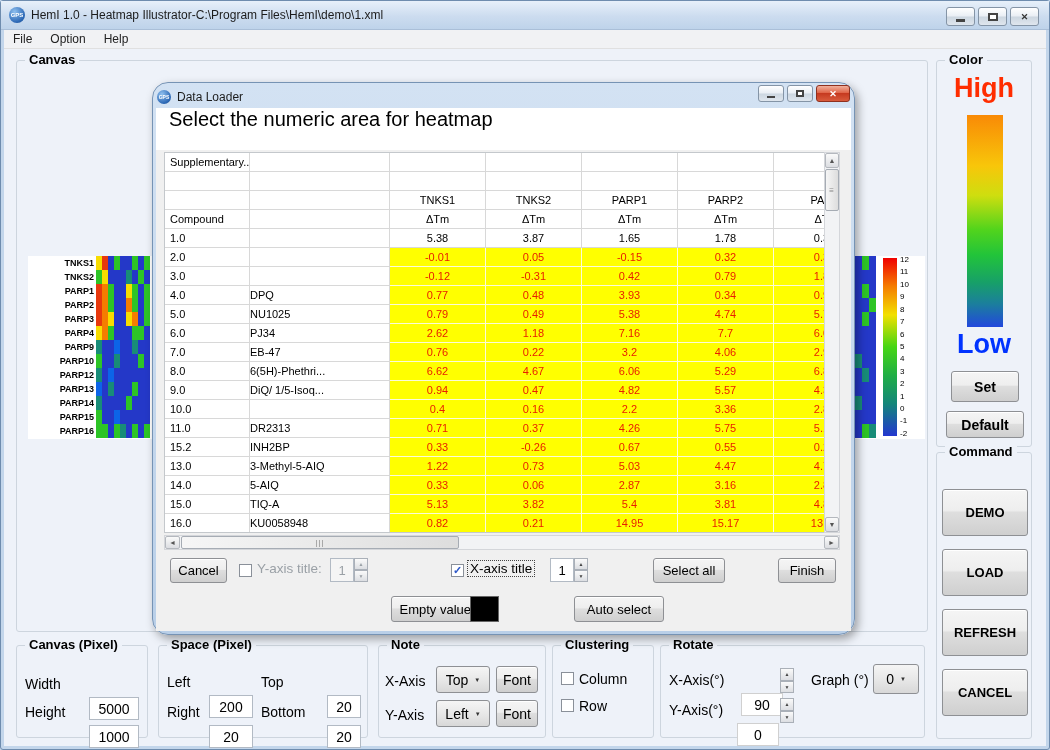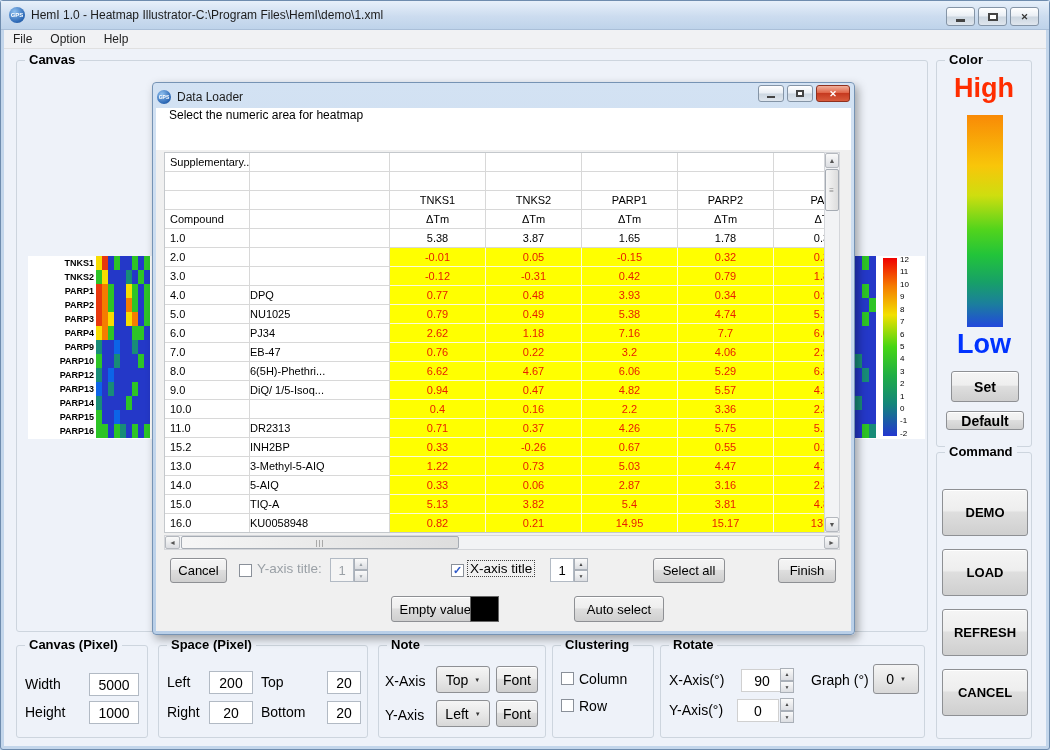--- a/index.html
+++ b/index.html
@@ -64,21 +64,21 @@
     position:absolute;
     background: linear-gradient(#f5f5f5, #eeeeee 45%, #dedede 50%, #cfcfcf);
     border:1px solid #8e9094; border-radius:3px;
     box-shadow: inset 0 1px 0 #ffffff;
     display:flex; align-items:center; justify-content:center;
     font-size:13px; color:#000;
   }
   .btn.bold { font-weight:bold; }
   .tbox {
     position:absolute; background:#fff; border:1px solid #b2bac4;
-    display:flex; align-items:center; justify-content:center; font-size:14px;
+    display:flex; align-items:center; justify-content:center; font-size:14px;margin-top:24px;
   }
   .combo {
     position:absolute;
     background: linear-gradient(#f5f5f5, #e8e8e8 50%, #d8d8d8);
     border:1px solid #8e9094; border-radius:3px;
     display:flex; align-items:center; justify-content:center;
     font-size:14px; gap:6px;
   }
   .dn-arrow { font-size:6px; color:#333; }
   .cb {
@@ -116,38 +116,38 @@
   .grad-big {
     position:absolute; left:30px; top:54px; width:36px; height:212px;
     background: linear-gradient(180deg,#f98a06 0%,#f8c60a 24%,#cede0f 38%,#52d41c 54%,#22c43a 66%,#17a068 79%,#1b7f9c 89%,#2248dd 100%);
   }
   .hilo { position:absolute; width:100%; text-align:center; font-size:27px; font-weight:bold; }
 
   
   .dialog {
     position:absolute; left:152px; top:82px; width:703px; height:553px;
     background: linear-gradient(#d3e2f3, #b9cfe8);
-    border:1px solid #7693b4; border-radius:4px;
+    border:1px solid #7693b4; border-radius:16px;
     box-shadow: 3px 4px 10px rgba(0,0,0,0.35);
   }
   .dlg-titlebar {
     position:absolute; left:4px; top:3px; right:4px; height:21px;
     display:flex; align-items:center; font-size:12px; color:#1c1c1c;
   }
   .dlg-titlebar .app-icon { width:14px; height:14px; font-size:5px; }
   .dlg-btns { position:absolute; right:0; top:-1px; display:flex; }
   .dlg-btns .wbtn { width:26px; height:17px; }
   .dlg-btns .wbtn .gm { width:8px; height:2px; margin-top:7px; }
   .dlg-btns .wbtn .gx { width:8px; height:7px; border-width:2px; }
   .dlg-btns .wbtn.red { width:34px; height:17px; font-size:9px; }
   .dlg-content {
     position:absolute; left:3px; right:3px; top:25px; bottom:3px;
     background:#f0f0f0; overflow:hidden;
   }
-  .instr { position:absolute; left:0; right:0; top:0; height:42px; background:#fff; padding-left:13px; font-size:12px; }
+  .instr { position:absolute; left:0; right:0; top:0; height:42px; background:#fff; padding-left:13px; font-size:20px; }
   .instr .l1 { display:block; margin-top:0px; }
   .instr b { font-weight:bold; }
 
   .tblwrap { position:absolute; left:8px; top:44px; width:676px; height:397px; }
   .tbl {
     position:absolute; left:0; top:0; width:660px; height:381px;
     background:#fff; border:1px solid #c4c8cc; border-right:none; overflow:hidden;
   }
   .trow { display:flex; height:19px; }
   .trow .cell {
@@ -462,21 +462,21 @@
       <span>-2</span>
     </div>
 </div>
 
 <div class="group" style="left:936px; top:60px; width:96px; height:387px;">
   <span class="group-label">Color</span>
   <div class="hilo" style="top: 12px; color: rgb(255, 45, 0);" id="high-label">High</div>
   <div class="grad-big"></div>
   <div class="hilo" style="top: 268px; color: rgb(0, 51, 255);" id="low-label">Low</div>
   <div class="btn bold" style="left:14px; top:310px; width:68px; height:31px; font-size:14px;">Set</div>
-  <div class="btn bold" style="left:9px; top:350px; width:78px; height:19px; font-size:14px;">Default</div>
+  <div class="btn bold" style="left:9px; top:350px; width:78px; height:27px; font-size:14px;">Default</div>
 </div>
 
 <div class="group" style="left:936px; top:452px; width:96px; height:287px;">
   <span class="group-label">Command</span>
   <div class="btn bold" style="left:5px; top:36px; width:86px; height:47px;">DEMO</div>
   <div class="btn bold" style="left:5px; top:156px; width:86px; height:47px;">REFRESH</div>
   <div class="btn bold" style="left:5px; top:96px; width:86px; height:47px;">LOAD</div>
   <div class="btn bold" style="left:5px; top:216px; width:86px; height:47px;">CANCEL</div>
 </div>
 

